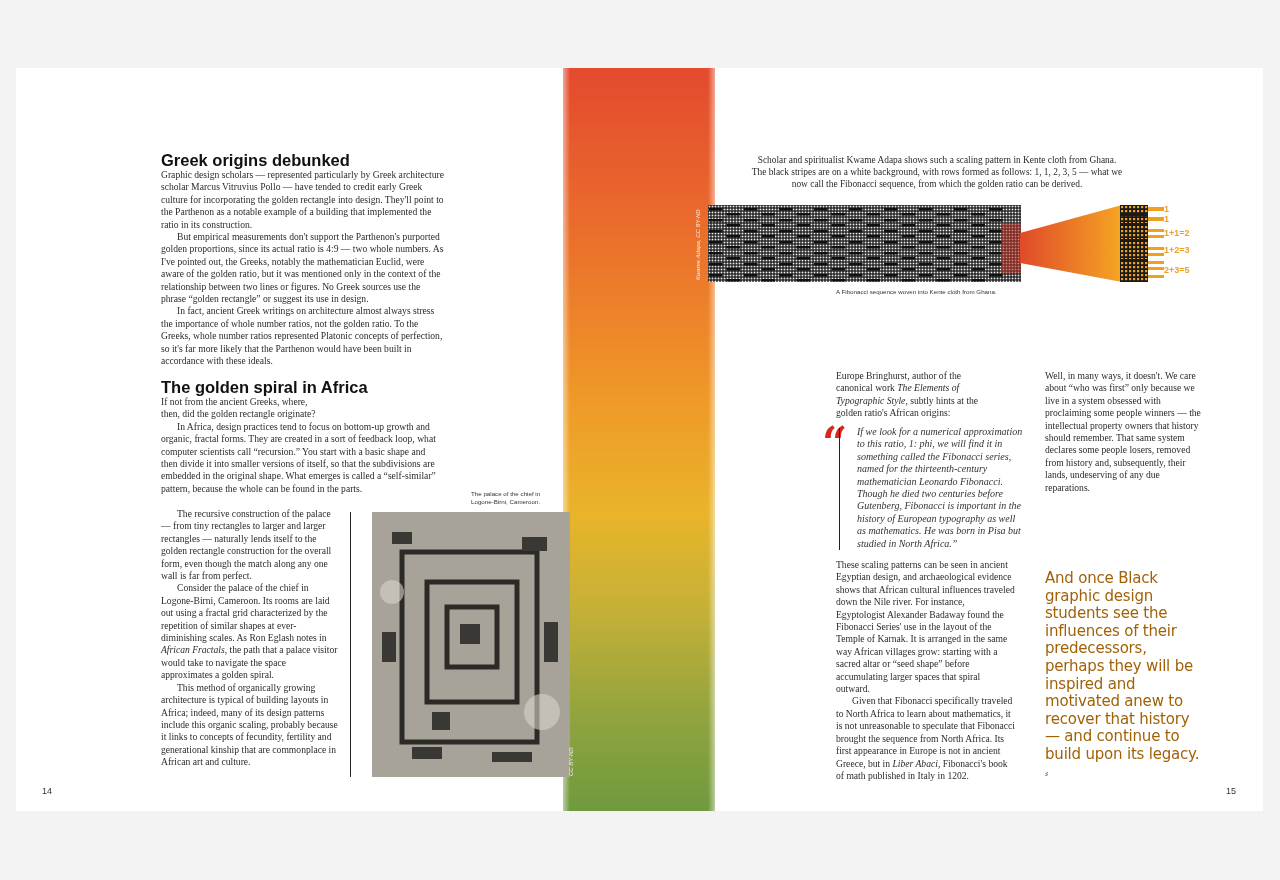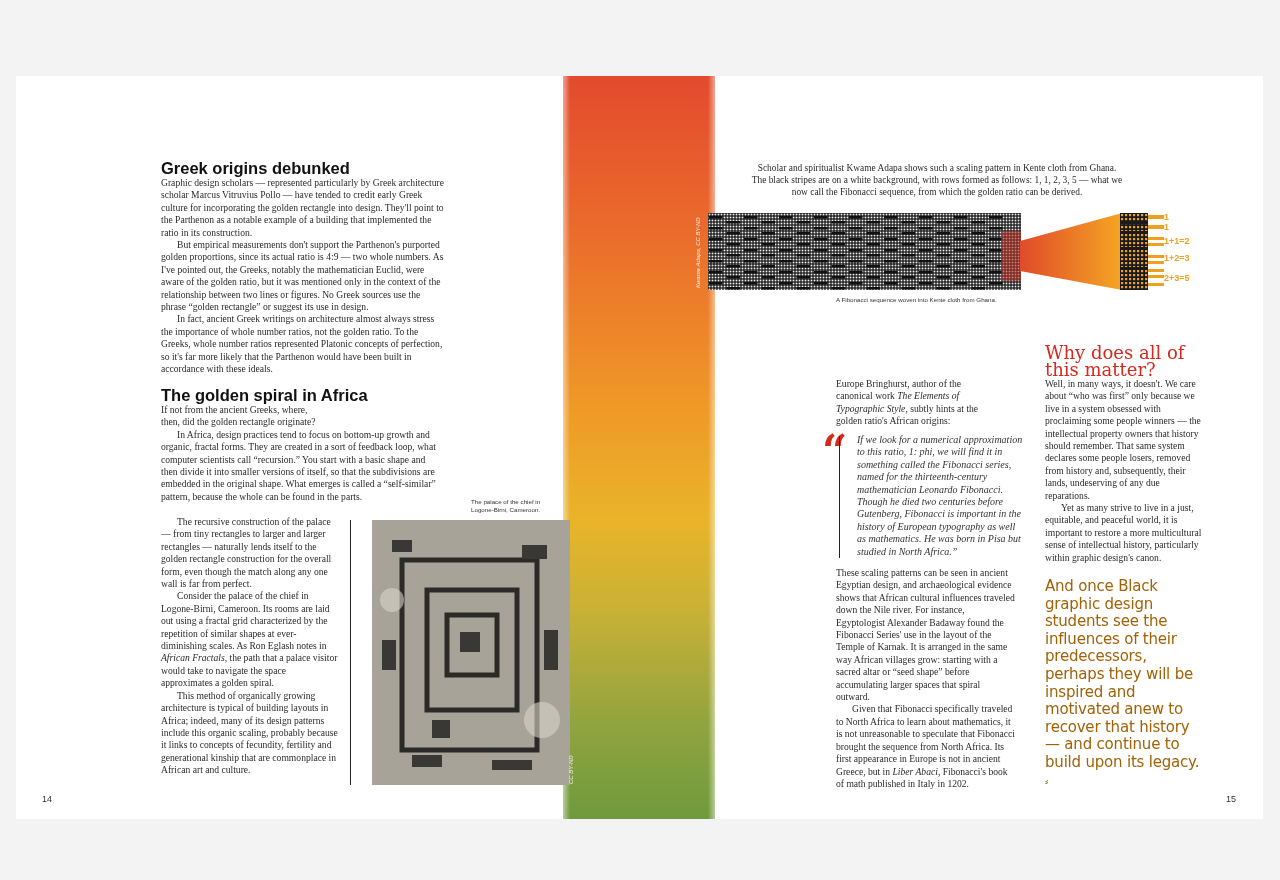--- a/index.html
+++ b/index.html
@@ -1,17 +1,17 @@
 <!DOCTYPE html>
 <html><head>
 <meta charset="utf-8">
 <style>
   html, body { margin:0; padding:0; }
   body { width:1280px; height:880px; background:#f3f3f3; position:relative; overflow:hidden; font-family:"DejaVu Serif", serif; color:#2a2a2a; }
-  .spread { position:absolute; left:16px; top:76px; width:1247px; height:743px; background:#fff; overflow:hidden; }
+  .spread { position:absolute; left:16px; top:68px; width:1247px; height:743px; background:#fff; overflow:hidden; }
   .band { position:absolute; left:547px; top:0; width:152px; height:743px;
     background:linear-gradient(to bottom,#e34a2e 0%,#ea6a2c 20%,#ef9a28 45%,#e9b42a 60%,#c8b136 72%,#8fa33f 88%,#6f9a3e 100%);
     filter:blur(0px); }
   .band::before, .band::after { content:""; position:absolute; top:0; bottom:0; width:14px; }
   .band::before { left:-7px; background:linear-gradient(to right,#fff,rgba(255,255,255,0)); }
   .band::after { right:-7px; background:linear-gradient(to left,#fff,rgba(255,255,255,0)); }
   .h2 { font-family:"Liberation Sans", sans-serif; font-weight:bold; color:#111; font-size:16.5px; line-height:17px; margin:0; position:absolute; }
   .body { position:absolute; font-family:"Liberation Serif", serif; font-size:9.6px; line-height:12.4px; color:#2b2b2b; }
   .body p { margin:0; }
   .body p.ind { text-indent:16px; }
@@ -279,24 +279,22 @@
 
   <div class="qmark" style="left:806px; top:356px;">“</div>
   <div class="rule-v" style="left:823px; top:360px; height:122px;"></div>
   <div class="quote" style="left:841px; top:358px; width:168px;">If we look for a numerical approximation to this ratio, 1: phi, we will find it in something called the Fibonacci series, named for the thirteenth-century mathematician Leonardo Fibonacci. Though he died two centuries before Gutenberg, Fibonacci is important in the history of European typography as well as mathematics. He was born in Pisa but studied in North Africa.”</div>
 
   <div class="body" style="left:820px; top:491px; width:180px;">
     <p>These scaling patterns can be seen in ancient Egyptian design, and archaeological evidence shows that African cultural influences traveled down the Nile river. For instance, Egyptologist Alexander Badaway found the Fibonacci Series' use in the layout of the Temple of Karnak. It is arranged in the same way African villages grow: starting with a sacred altar or “seed shape” before accumulating larger spaces that spiral outward.</p>
     <p class="ind"><span>Given that Fibonacci specifically traveled to North Africa to learn about mathematics, it is not unreasonable to speculate that Fibonacci brought the sequence from North Africa. Its first appearance in Europe is not in ancient Greece, but in </span><i>Liber Abaci</i><span>, Fibonacci's book of math published in Italy in 1202.</span></p>
   </div>
 
-  <div class="red-h" style="left:1029px; top:268px; width:170px;">Why does all of this matter?</div>
   <div class="body" style="left:1029px; top:302px; width:160px;">
     <p>Well, in many ways, it doesn't. We care about “who was first” only because we live in a system obsessed with proclaiming some people winners — the intellectual property owners that history should remember. That same system declares some people losers, removed from history and, subsequently, their lands, undeserving of any due reparations.</p>
-    <p class="ind">Yet as many strive to live in a just, equitable, and peaceful world, it is important to restore a more multicultural sense of intellectual history, particularly within graphic design's canon.</p>
   </div>
   <div class="mono-text" style="left:1029px; top:502px; width:158px;">
     <span>And once Black graphic design students see the influences of their predecessors, perhaps they will be inspired and motivated anew to recover that history — and continue to build upon its legacy.</span>
     <span style="font-size:10px;">⸗</span>
   </div>
 
   <div class="pagenum" style="left:1210px; top:718px;">15</div>
 </div>
 
 </body></html>

